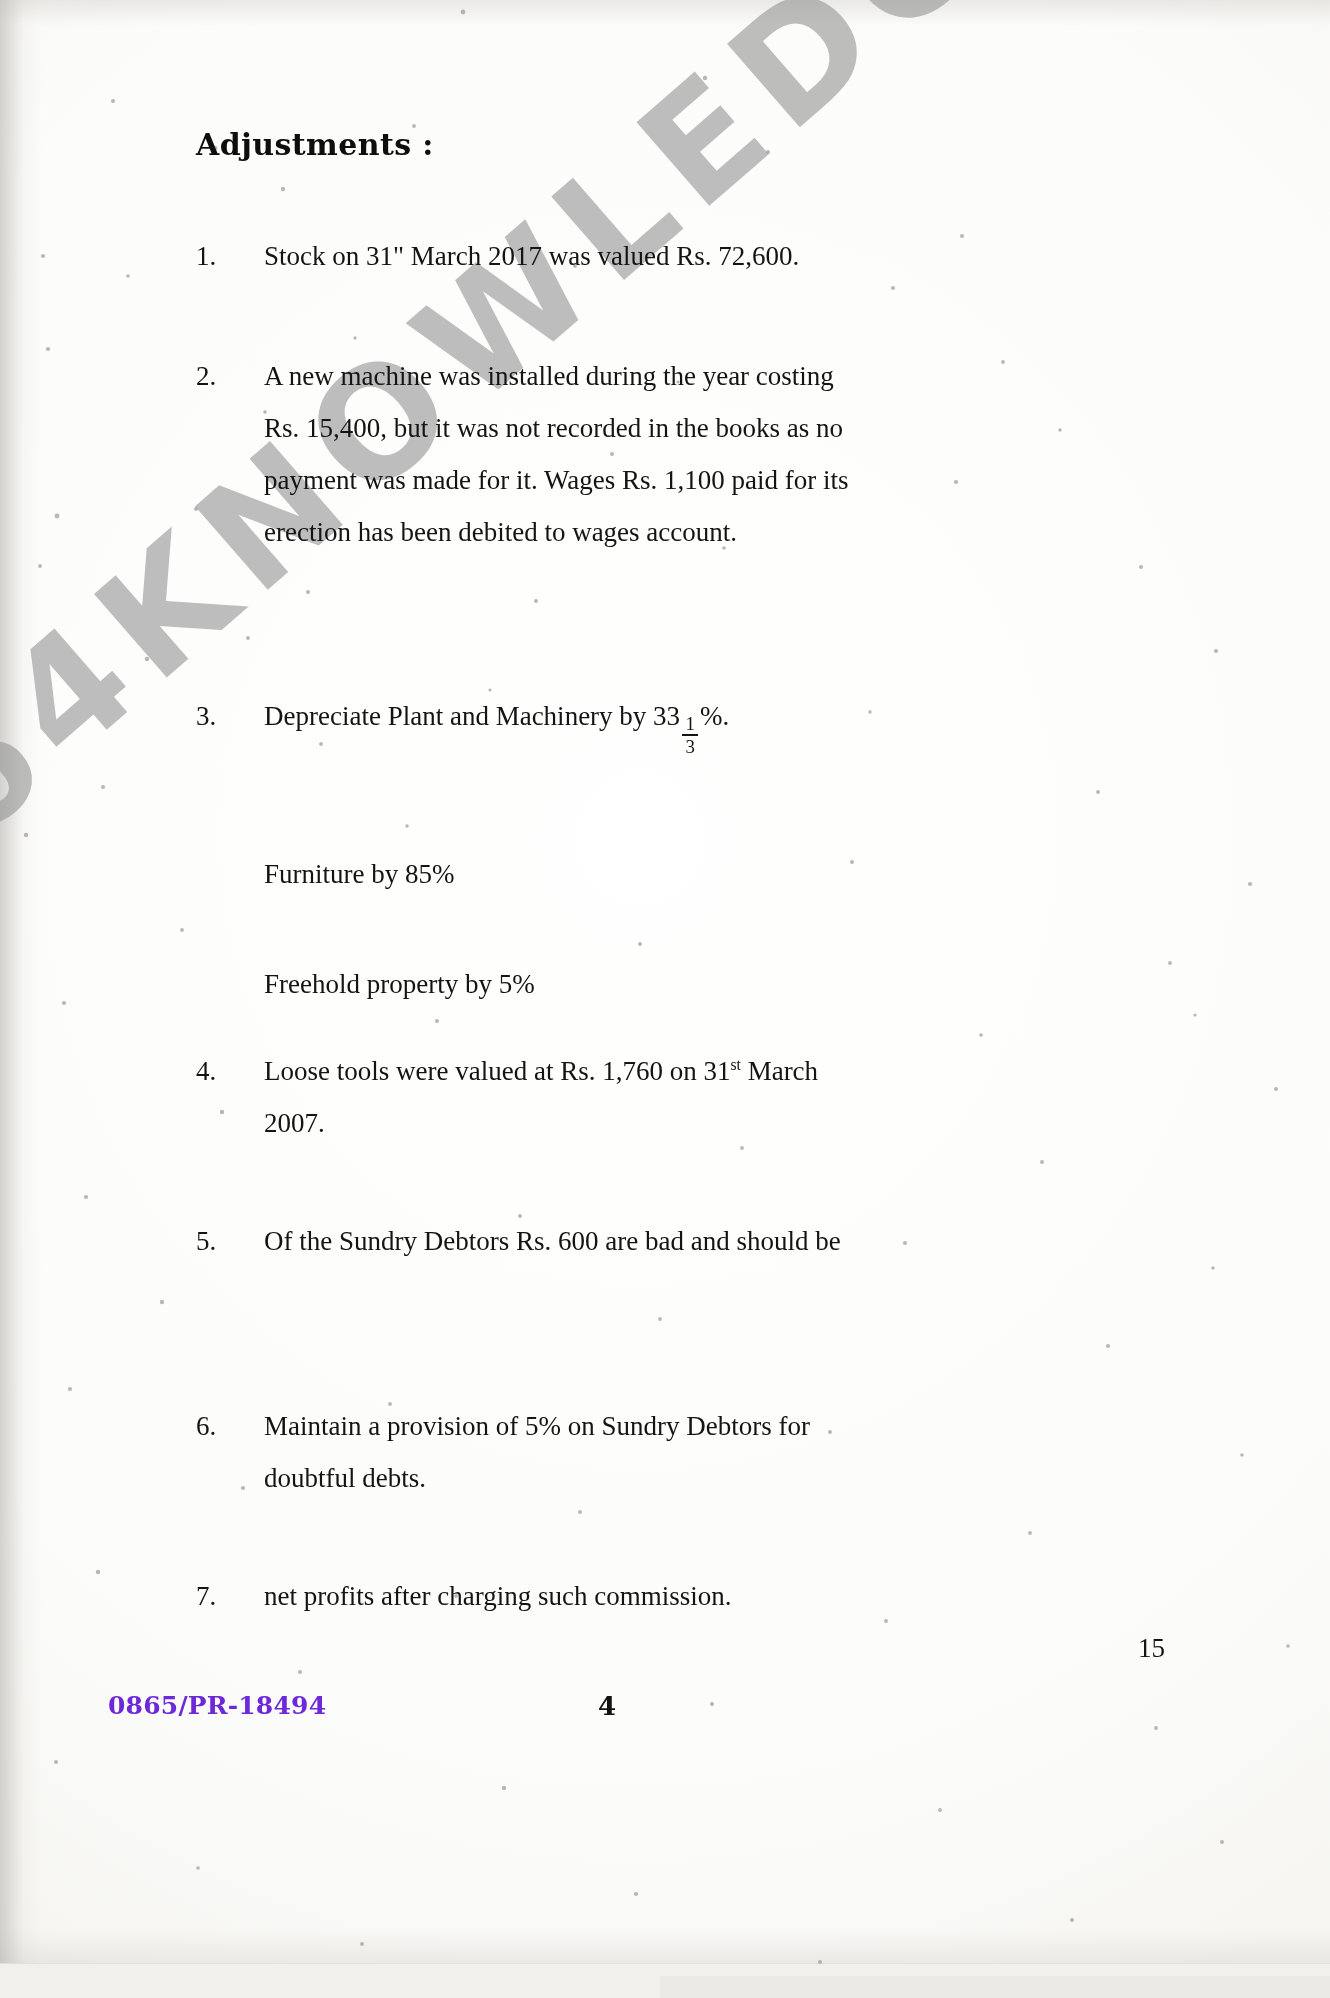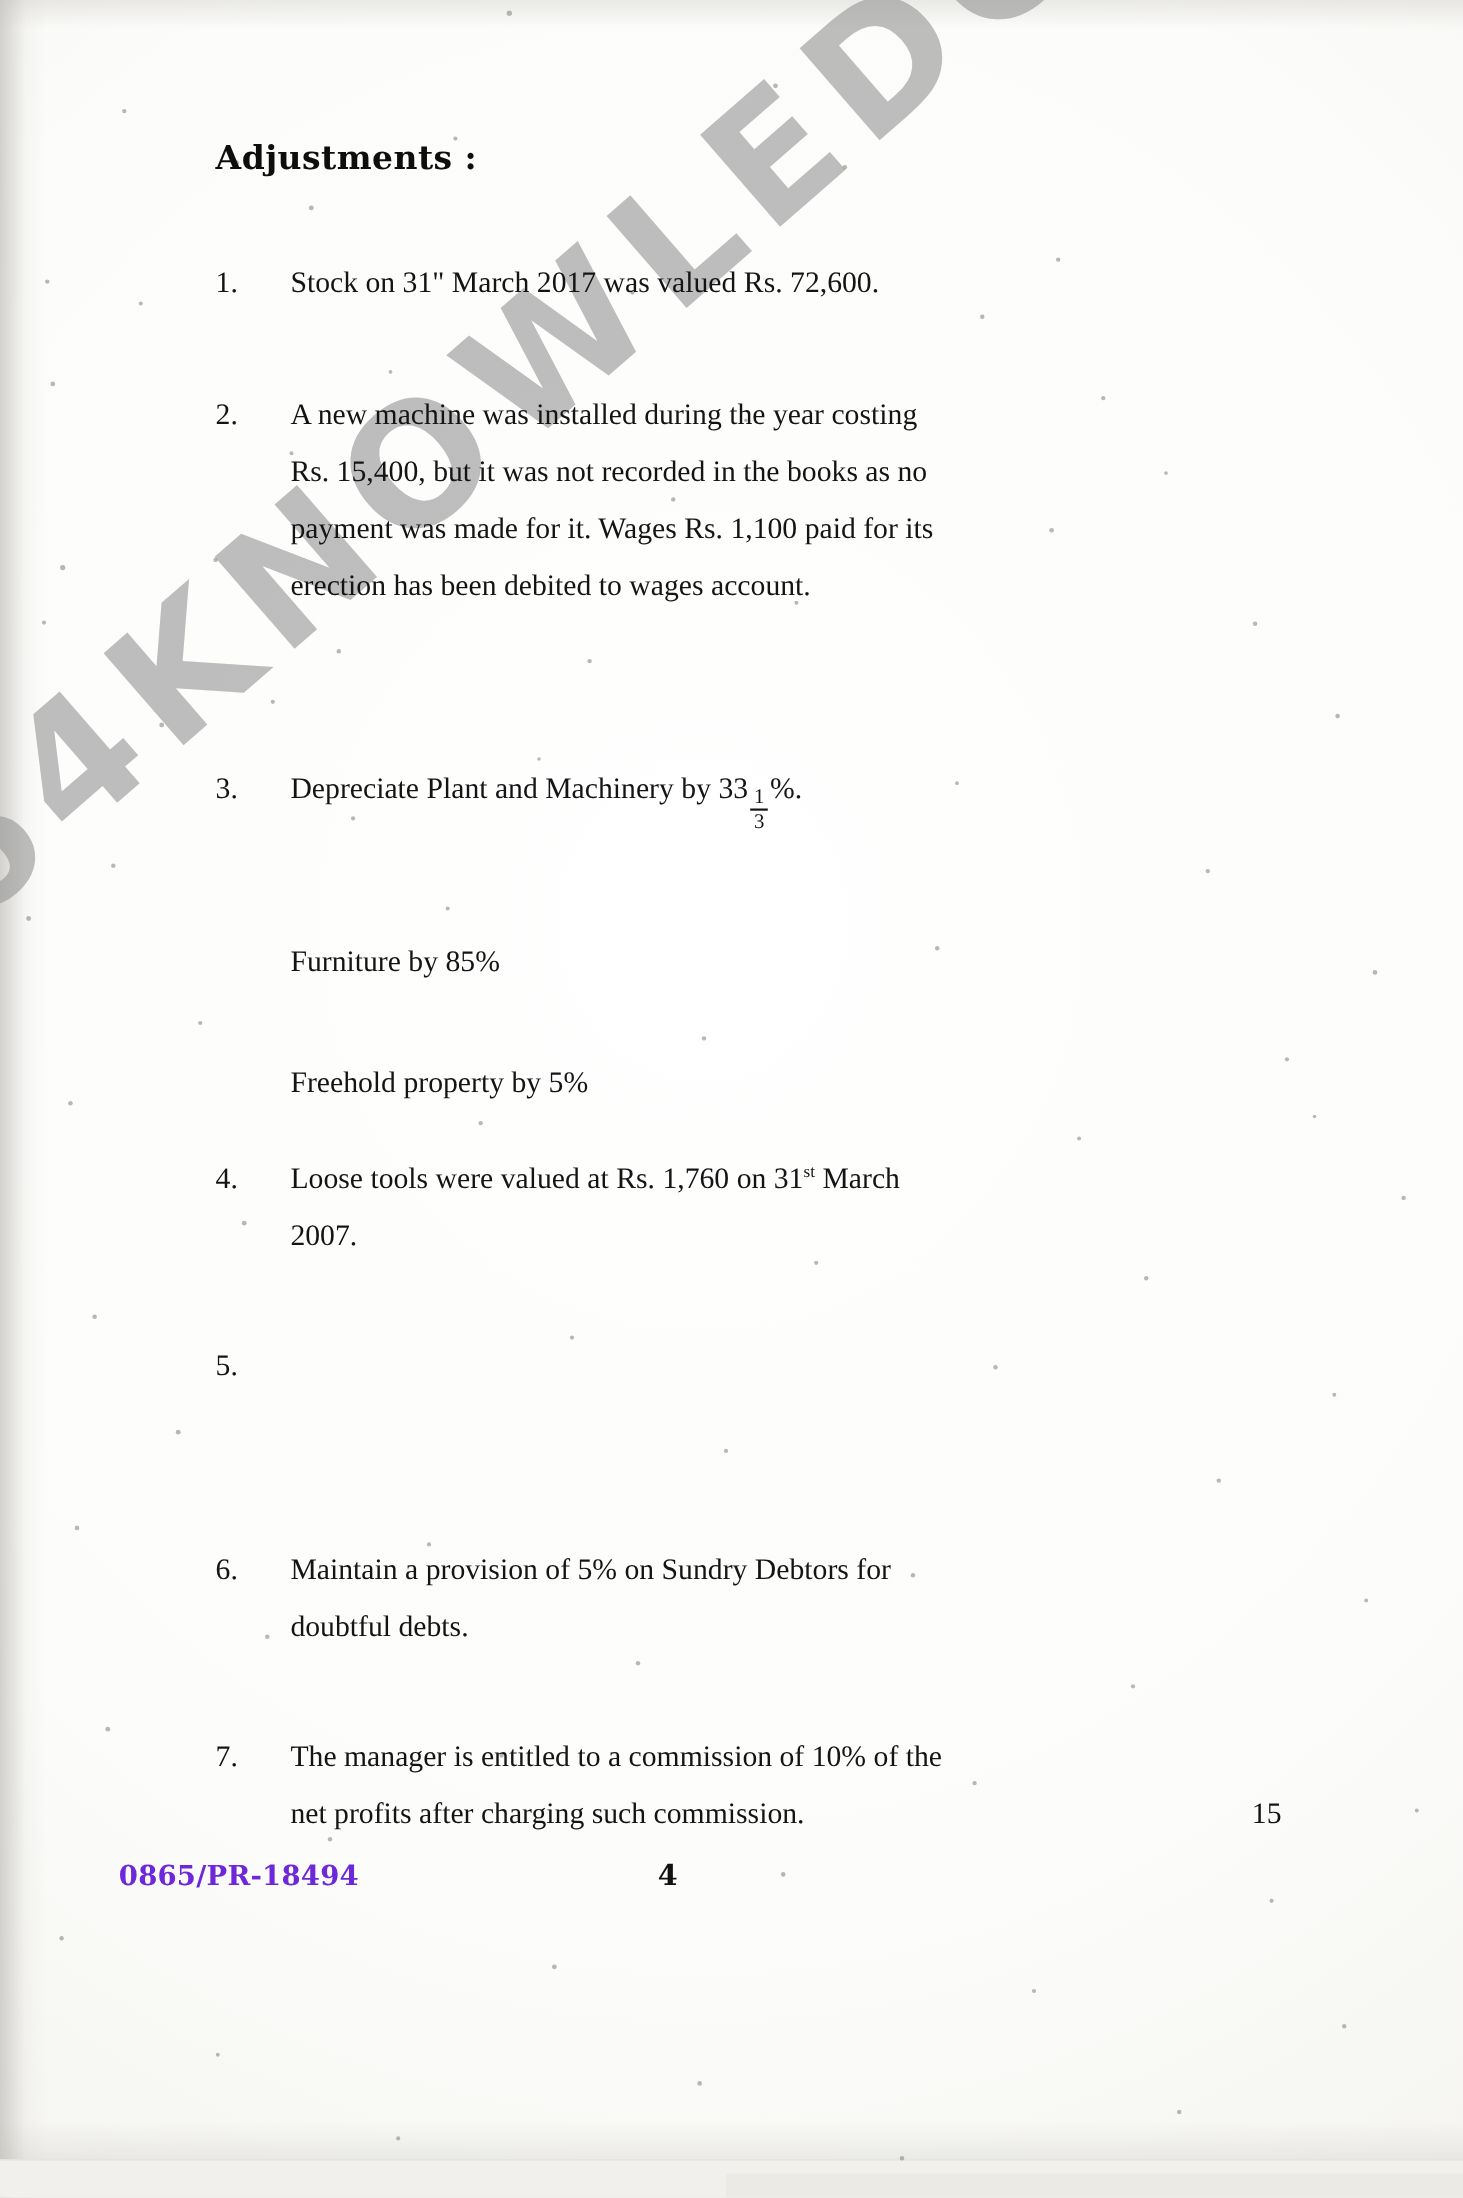--- a/index.html
+++ b/index.html
@@ -348,35 +348,35 @@
       <span class="item-num">4.</span>
       <span class="item-body">
         <span class="line"><span>Loose tools were valued at Rs. 1,760 on 31</span><sup class="ord">st</sup><span> March</span></span>
         <span class="line">2007.</span>
       </span>
     </div>
 
     <div class="item" style="left:196px; top:1215px; width:960px;">
       <span class="item-num">5.</span>
       <span class="item-body">
+        <span class="line">Of the Sundry Debtors Rs. 600 are bad and should be</span>
       </span>
     </div>
 
     <div class="item" style="left:196px; top:1400px; width:960px;">
       <span class="item-num">6.</span>
       <span class="item-body">
         <span class="line">Maintain a provision of 5% on Sundry Debtors for</span>
         <span class="line">doubtful debts.</span>
       </span>
     </div>
 
     <div class="item" style="left:196px; top:1570px; width:960px;">
       <span class="item-num">7.</span>
       <span class="item-body">
-        <span class="line">The manager is entitled to a commission of 10% of the</span>
         <span class="line">net profits after charging such commission.</span>
       </span>
     </div>
 
     <div class="marks" style="left:1138px; top:1622px;">15</div>
 
     <div class="footer-code">0865/PR-18494</div>
     <div class="footer-page">4</div>
 
   </div>

